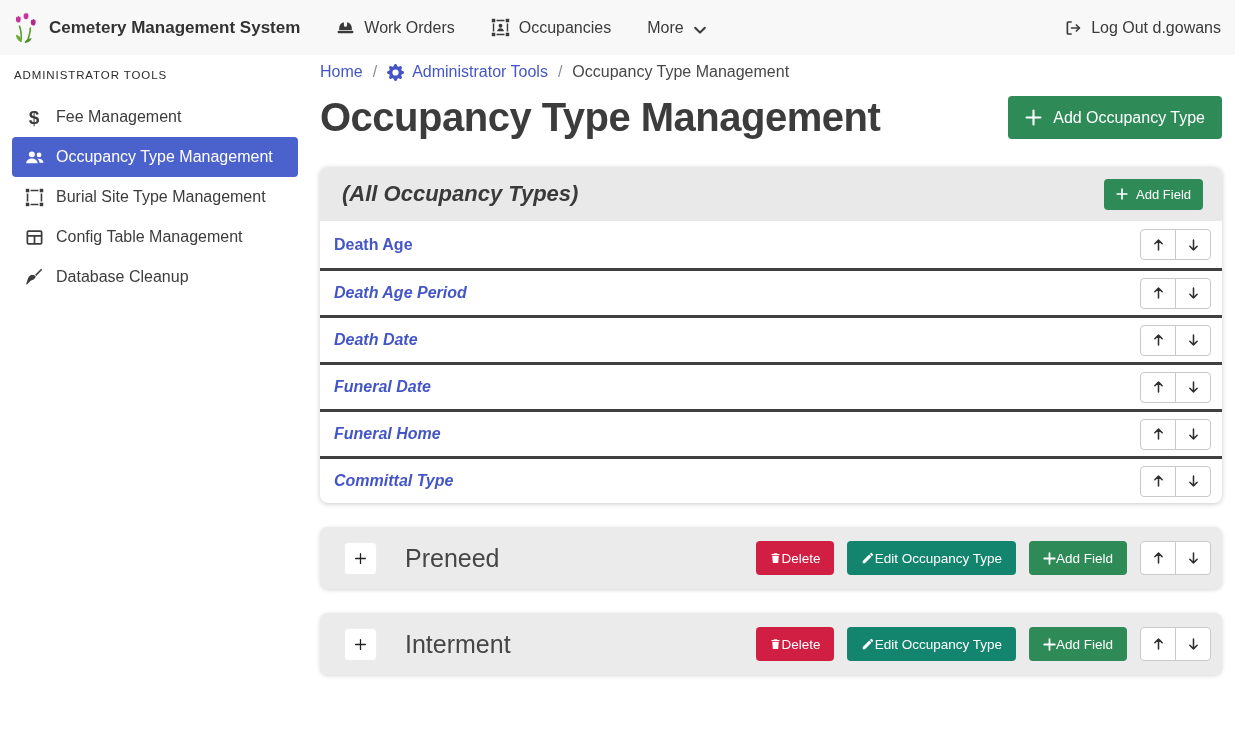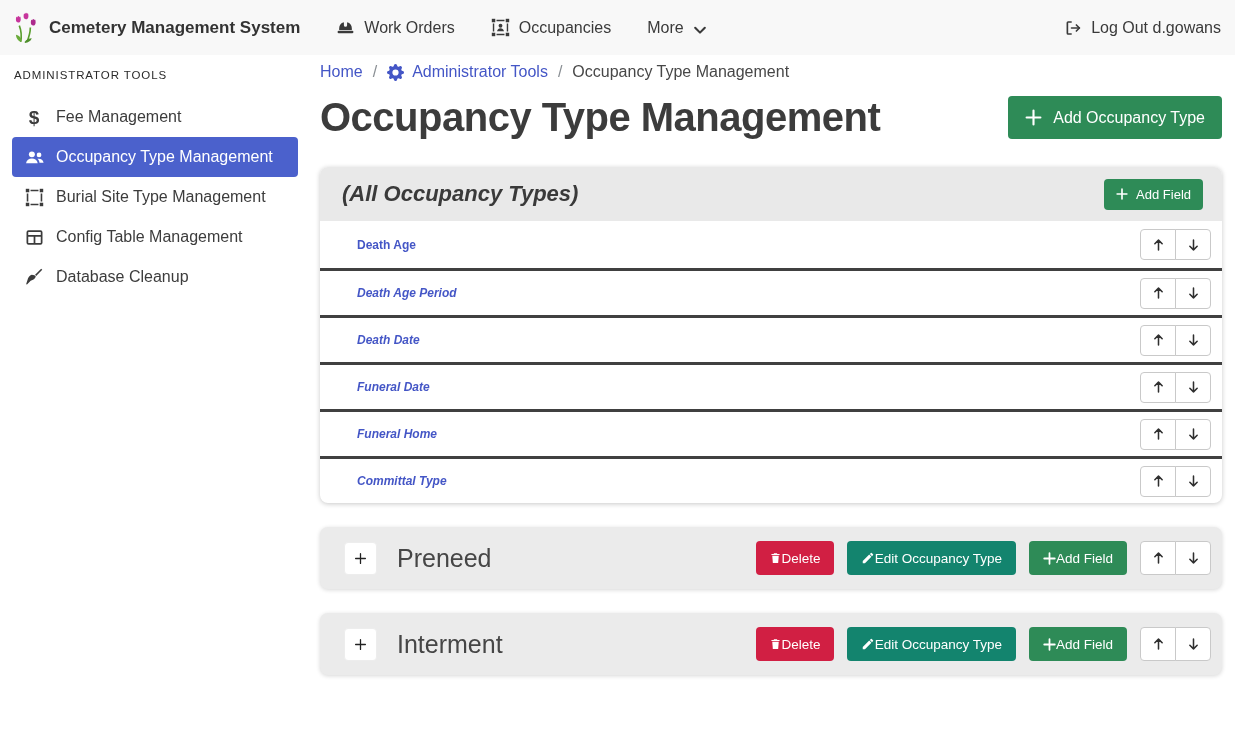--- a/index.html
+++ b/index.html
@@ -71,43 +71,43 @@
     display: flex; align-items: center; padding: 0 19px 0 22px;
   }
   .card-title { font-size: 22px; font-weight: 700; color: #3a3a3a; flex: 1; font-style: italic; }
   .btn-sm { height: 31px; padding: 0 12px; border-radius: 4px; font-size: 13px; gap: 8px; }
   .btn-green { background: var(--green, #2e8b57); }
   .btn-teal { background: var(--teal, #13846e); }
   .btn-red { background: var(--red, #d11f43); }
   .field-row { height: 47px; display: flex; align-items: center; padding: 0 11px 0 14px; }
   .field-row + .field-row { border-top: 3px solid #404040; font-style: italic; }
   .field-link {
-    color: var(--link-blue, #4456c6); font-weight: 700; font-size: 12px;
-    text-decoration: none; cursor: pointer; margin-left: 23px;
+    color: var(--link-blue, #4456c6); font-weight: 700; font-size: 16px;
+    text-decoration: none; cursor: pointer;
   }
   .arrow-group { display: flex; margin-left: auto; }
   .arrow-btn {
     width: 36px; height: 31px; background: #fff; border: 1px solid #c9c9c9;
     display: flex; align-items: center; justify-content: center;
     color: #2f2f2f; cursor: pointer;
   }
   .arrow-btn:first-child { border-radius: 4px 0 0 4px; }
   .arrow-btn:last-child { border-radius: 0 4px 4px 0; margin-left: -1px; }
   
   .section {
     margin-top: 24px; height: 62px; background: var(--section-bg, #ebebeb);
     border-radius: 8px; box-shadow: 0 1px 4px rgba(0,0,0,.16);
     display: flex; align-items: center; padding: 0 11px 0 24px;
   }
   .expand-btn {
     width: 33px; height: 33px; background: #fff; border: 1px solid #ededed;
     border-radius: 4px; display: flex; align-items: center; justify-content: center;
     color: #222; cursor: pointer;
   }
-  .section-title { font-size: 25px; color: #464646; margin-left: 20px; flex: 1; }
+  .section-title { font-size: 25px; color: #464646; margin-left: 28px; flex: 1; }
   .section .btn { margin-left: 13px; height: 34px; border-radius: 4px; font-size: 13.5px; gap: 0; }
   .btn-delete { padding: 0 13px; }
   .btn-edit { padding: 0 14px; }
   .btn-addf { padding: 0 14px; }
   .section .arrow-group { margin-left: 13px; }
   .section .arrow-btn { height: 34px; }
 </style>
 </head>
 <body>
 

